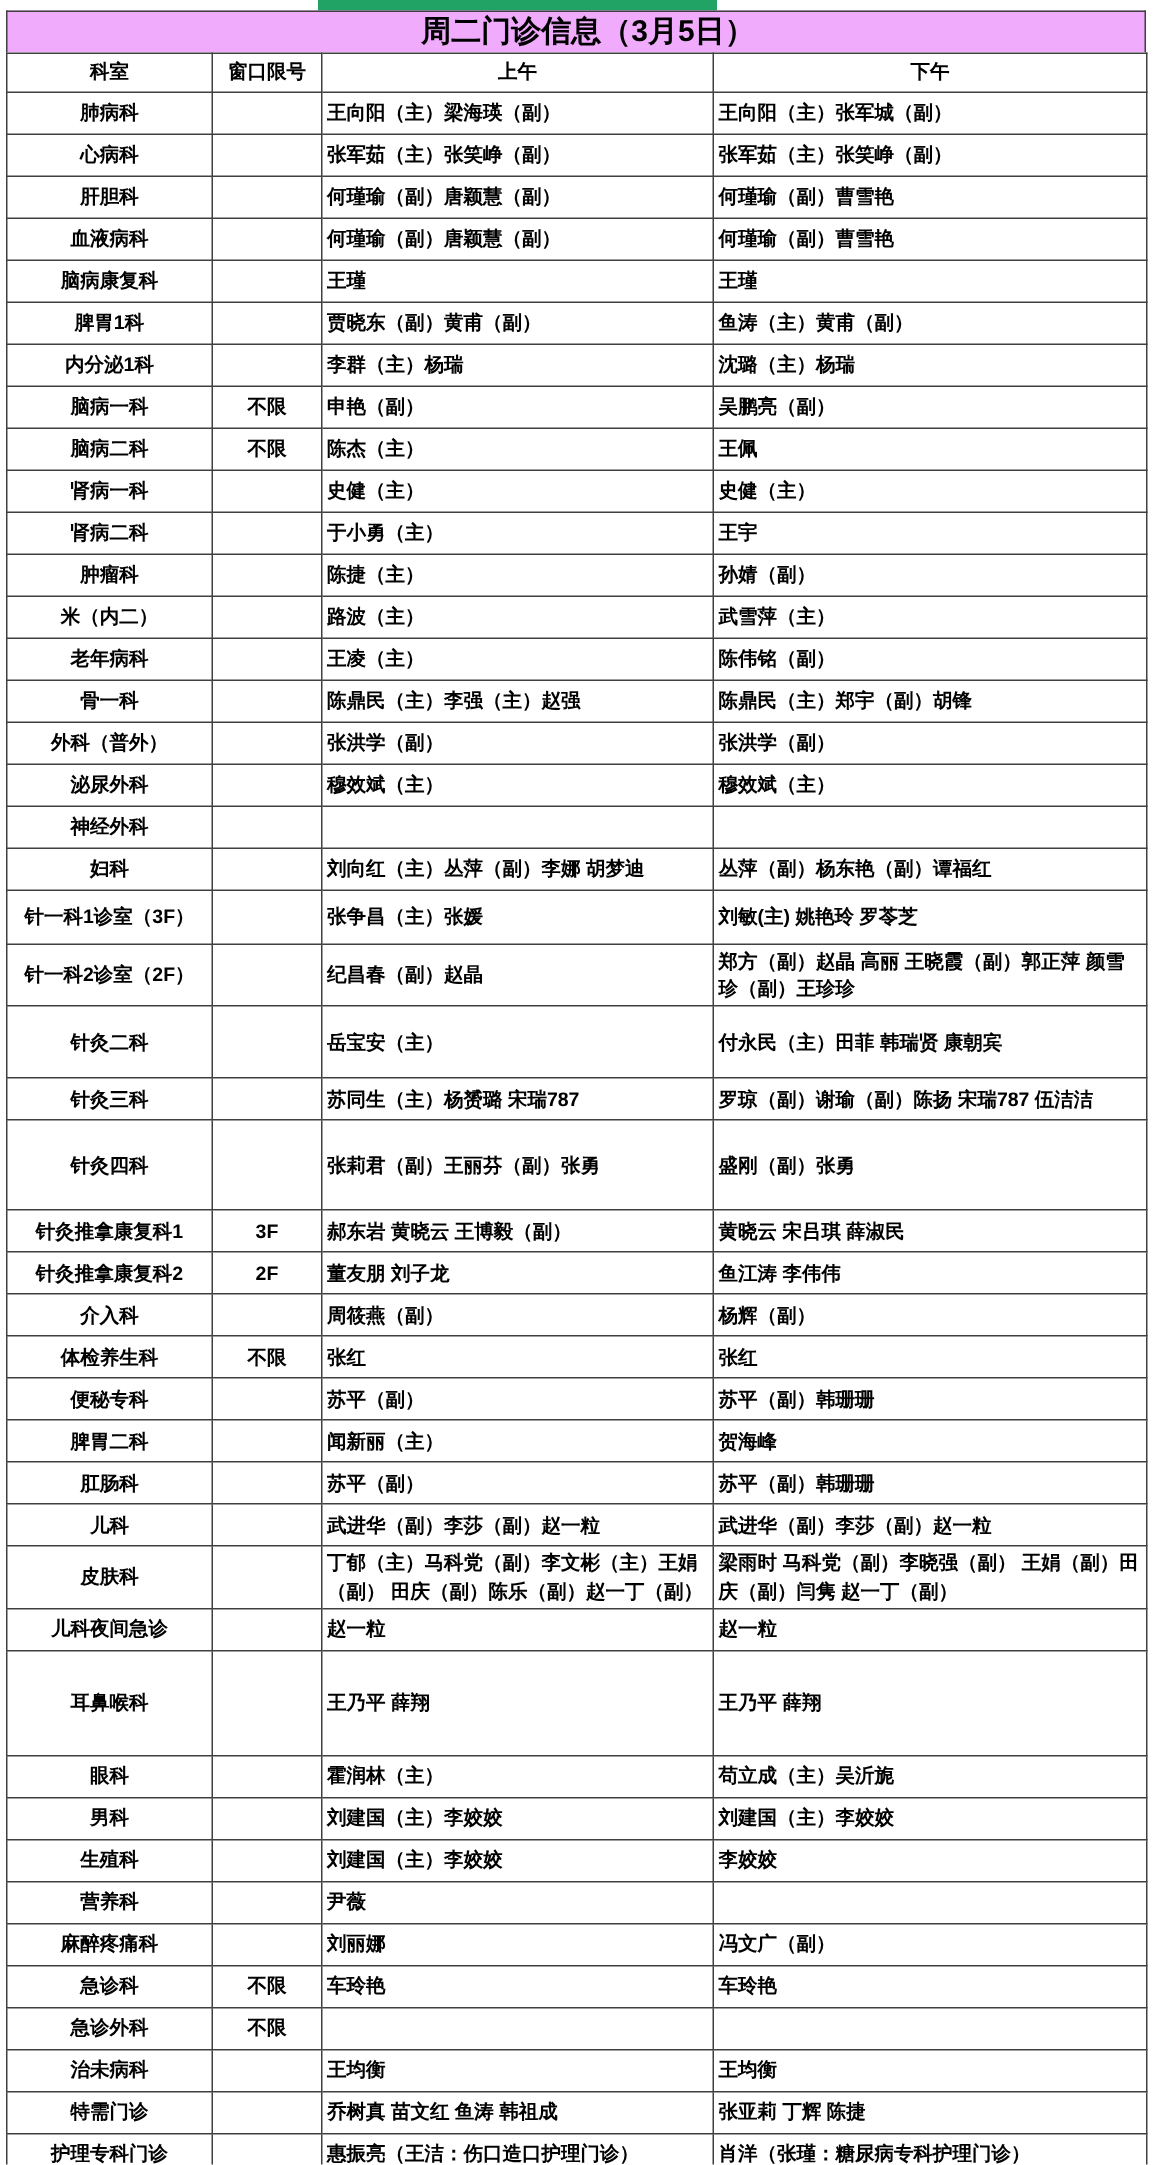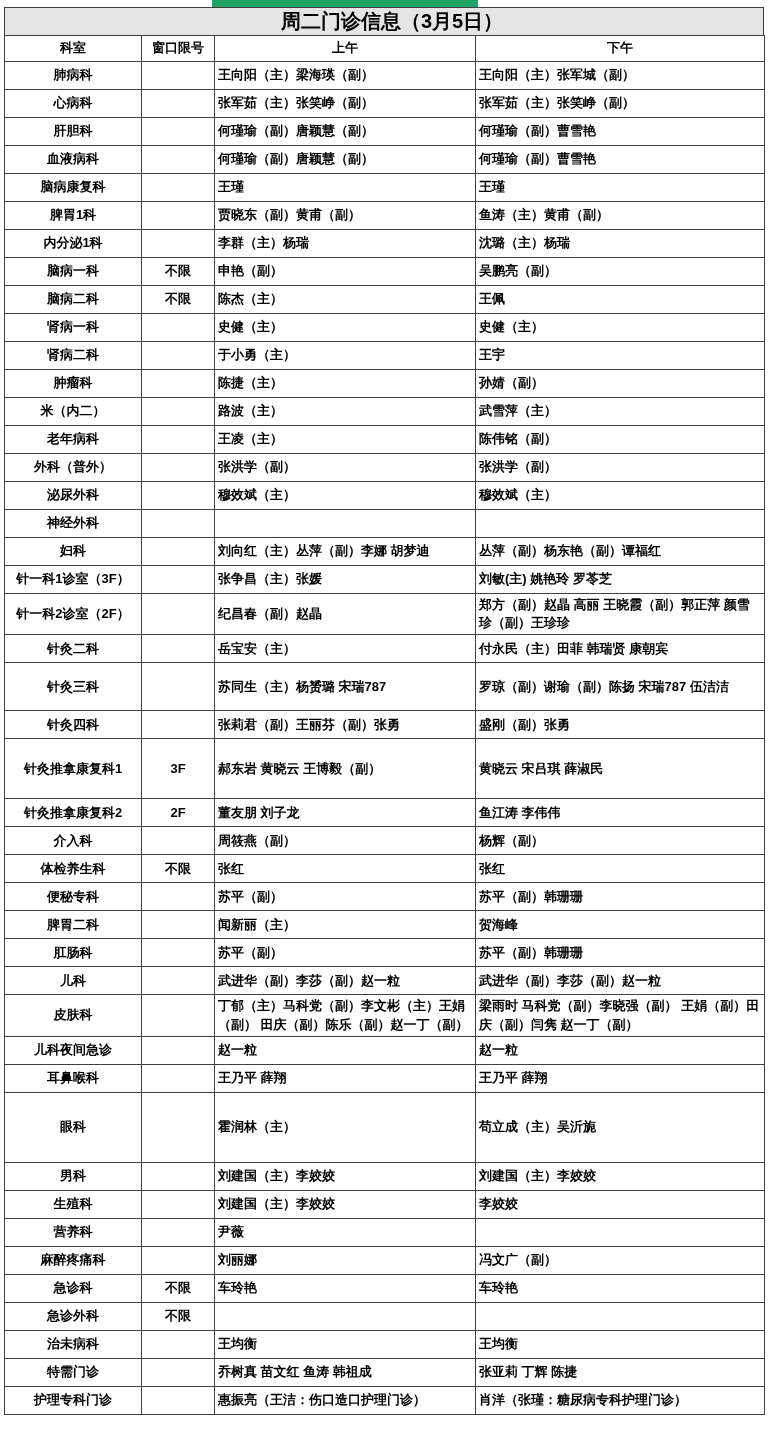--- a/index.html
+++ b/index.html
@@ -10,21 +10,21 @@
   }
   .accent-bar{
     position:absolute;left:212px;top:0;width:266px;height:7px;
   }
   .sheet{
     position:absolute;left:4px;top:7px;width:760px;
   }
   .title{
     border:1px solid #404040;border-bottom:none;
     text-align:center;font-size:20px;font-weight:bold;
-    padding:1px 0 2px 16px;line-height:1.2;background:#e5e5e5;
+    padding:1px 0 2px 16px;line-height:1.2;background:#f0abfc;
   }
   table.sched{
     border-collapse:collapse;table-layout:fixed;width:760px;background:#fff;
   }
   table.sched th, table.sched td{
     border:1px solid #404040;
     font-size:13px;font-weight:bold;color:#000;
     padding:2px 3px;line-height:1.4;
     overflow:hidden;word-break:break-all;
   }
@@ -154,20 +154,26 @@
     <td class="c-pm">武雪萍（主）</td>
   </tr>
 
   <tr>
     <td class="c-dept">老年病科</td>
     <td class="c-limit"></td>
     <td class="c-am">王凌（主）</td>
     <td class="c-pm">陈伟铭（副）</td>
   </tr>
 
+  <tr>
+    <td class="c-dept">骨一科</td>
+    <td class="c-limit"></td>
+    <td class="c-am">陈鼎民（主）李强（主）赵强</td>
+    <td class="c-pm">陈鼎民（主）郑宇（副）胡锋</td>
+  </tr>
 
 
   <tr>
     <td class="c-dept">外科（普外）</td>
     <td class="c-limit"></td>
     <td class="c-am">张洪学（副）</td>
     <td class="c-pm">张洪学（副）</td>
   </tr>
 
   <tr>

